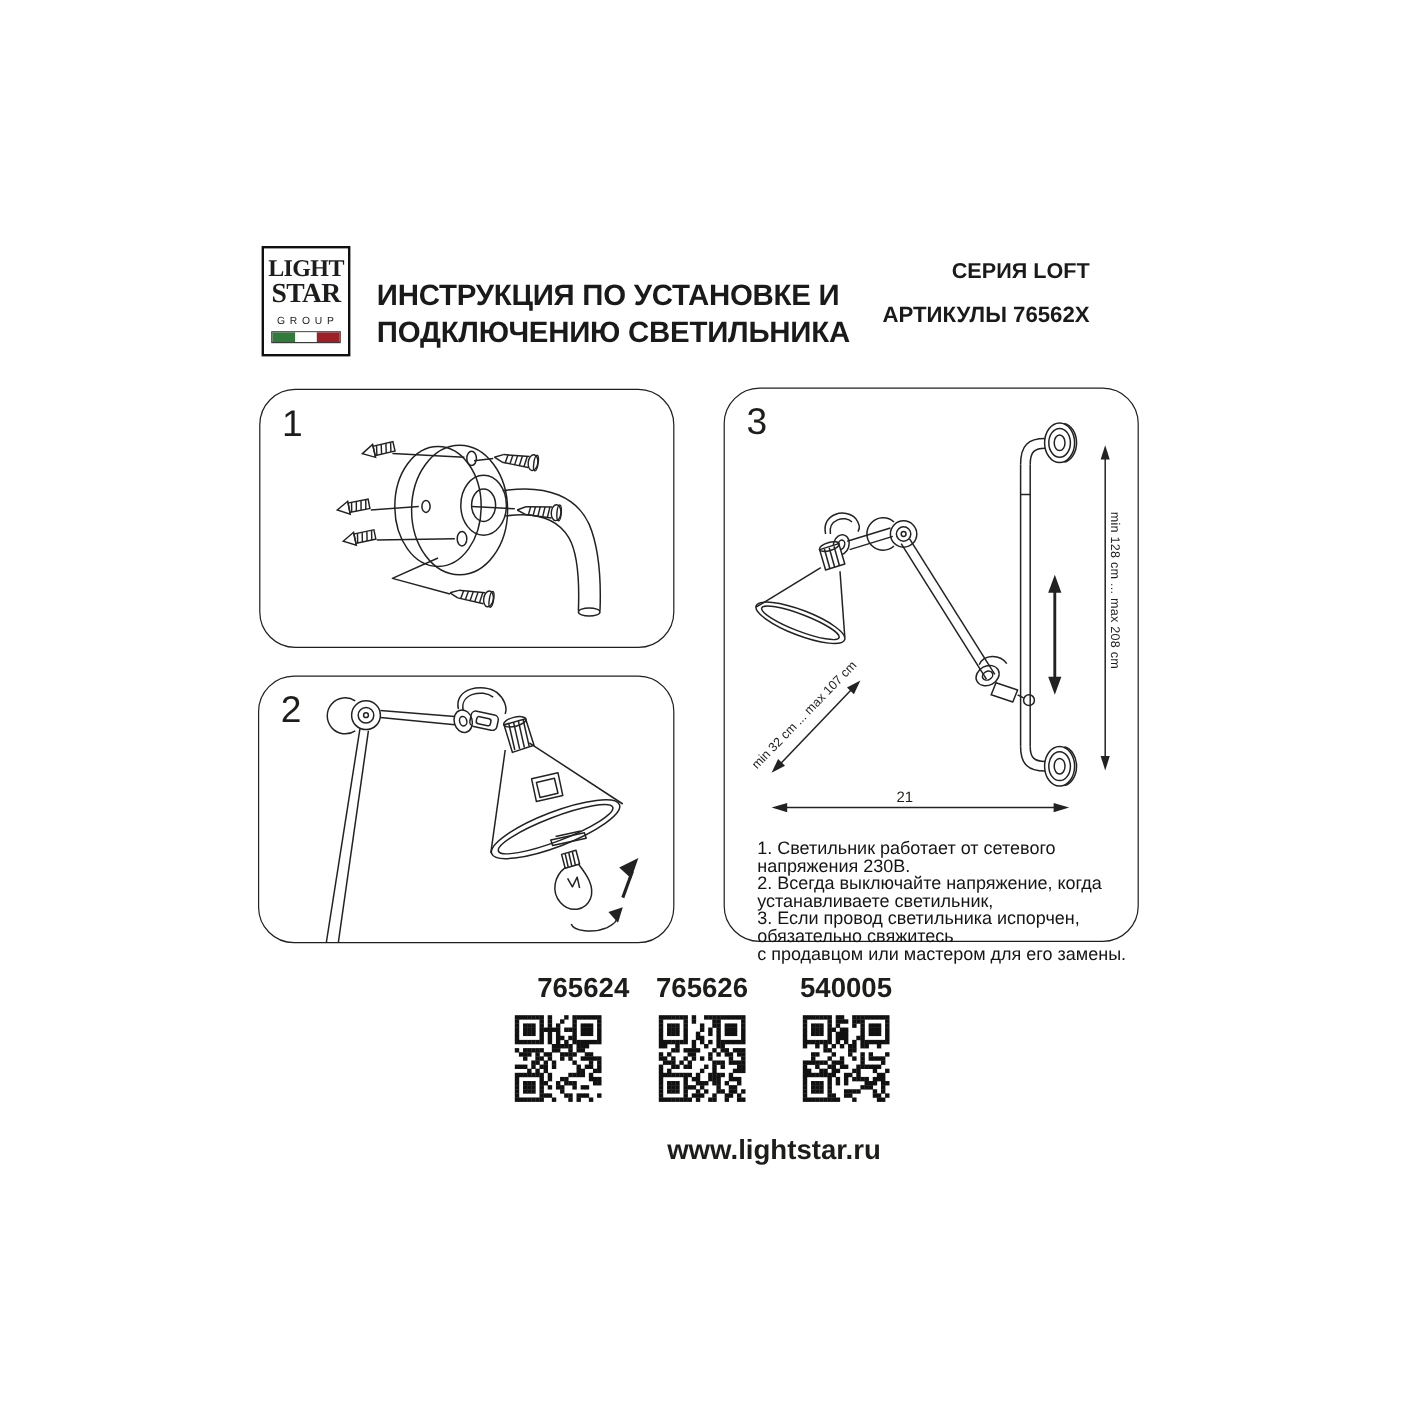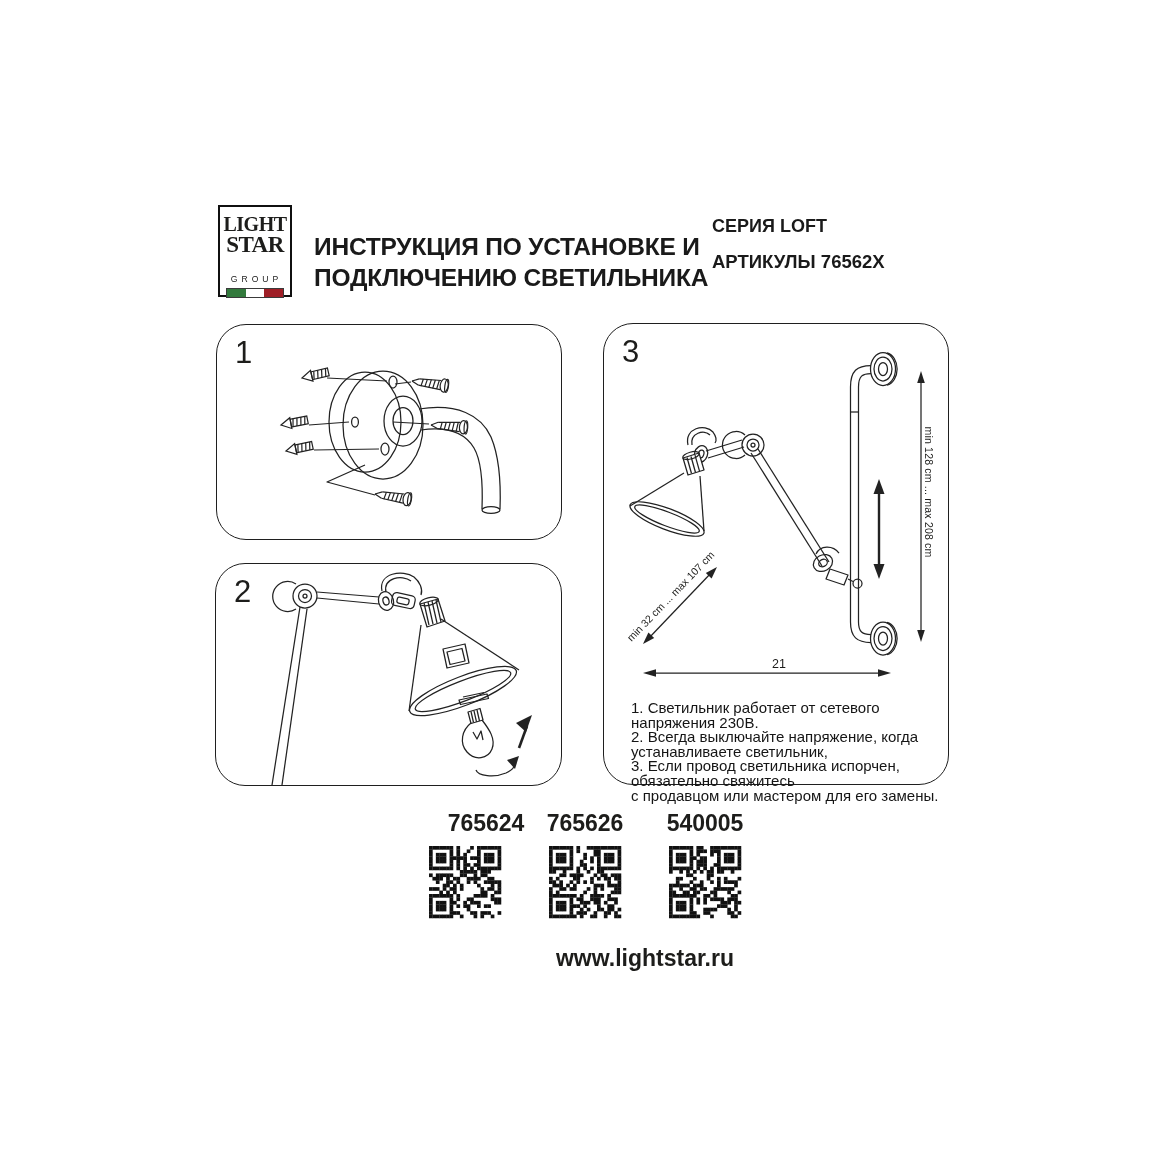--- a/index.html
+++ b/index.html
@@ -7,45 +7,45 @@
         font-family:"Liberation Sans",sans-serif;color:#1d1d1b;}
   .abs{position:absolute;}
 
   
   .logo{left:218px;top:205px;width:74px;height:92px;border:2px solid #101010;
         box-sizing:border-box;text-align:center;background:#fff;}
   .logo-l1{margin-top:7px;font-family:"Liberation Serif",serif;font-weight:700;
            font-size:20px;line-height:20px;letter-spacing:-0.5px;}
   .logo-l2{font-family:"Liberation Serif",serif;font-weight:700;font-size:23px;
            line-height:22px;letter-spacing:-0.5px;}
-  .logo-l3{font-size:8.6px;letter-spacing:4px;margin-top:18px;padding-left:3px;color:#222;}
+  .logo-l3{font-size:8.6px;letter-spacing:4px;margin-top:6px;padding-left:3px;color:#222;}
   .logo-flag{margin:4px auto 0;width:56px;height:8px;border:1px solid #3a3a3a;display:flex;box-sizing:content-box;}
   .logo-flag span{flex:1;height:100%;display:block;}
 
   
   .title{left:314px;top:211px;font-weight:700;font-size:24.5px;line-height:31px;
          color:#1a1a1a;letter-spacing:-0.2px;white-space:nowrap;margin-top:20px;}
-  .series-block{left:712px;top:216px;width:196px;text-align:left;color:#1a1a1a;}
+  .series-block{left:712px;top:216px;width:196px;text-align:right;color:#1a1a1a;}
   .series{font-weight:700;font-size:18px;}
   .arts{font-weight:700;font-size:18.5px;margin-top:14px;white-space:nowrap;}
 
   
   .panel{position:absolute;border:1.6px solid #1f1f1f;border-radius:30px;background:#fff;box-sizing:content-box;}
   #p1{left:216px;top:324px;width:344px;height:214px;}
   #p2{left:215px;top:563px;width:345px;height:221px;}
   #p3{left:603px;top:323px;width:344px;height:460px;}
   .panel svg.art{position:absolute;left:0;top:0;}
   .num{position:absolute;left:18px;top:10px;font-size:31px;color:#1d1d1b;font-weight:400;}
 
   
   .dim-v{position:absolute;left:331px;top:62px;width:212px;transform:rotate(90deg);
          transform-origin:0 0;font-size:10.5px;text-align:center;letter-spacing:0.2px;white-space:nowrap;}
   .dim-d{position:absolute;left:-6px;top:266px;width:145px;transform:rotate(-46deg);
          font-size:10.5px;text-align:center;white-space:nowrap;}
-  .dim-w{position:absolute;left:115px;top:333px;width:120px;text-align:center;font-size:12.5px;}
+  .dim-w{position:absolute;left:90px;top:333px;width:120px;text-align:center;font-size:12.5px;}
   .notes{position:absolute;left:27px;top:377px;width:308px;font-size:15px;line-height:14.6px;color:#151515;}
 
   
   .artnum{position:absolute;top:810px;width:120px;text-align:center;font-weight:700;
           font-size:23px;color:#1d1d1b;}
   .qr{position:absolute;top:845px;}
 
   .footer-url{left:434px;top:945px;width:300px;text-align:right;font-weight:700;font-size:23px;color:#1d1d1b;position:absolute;}
 </style>
 </head>

